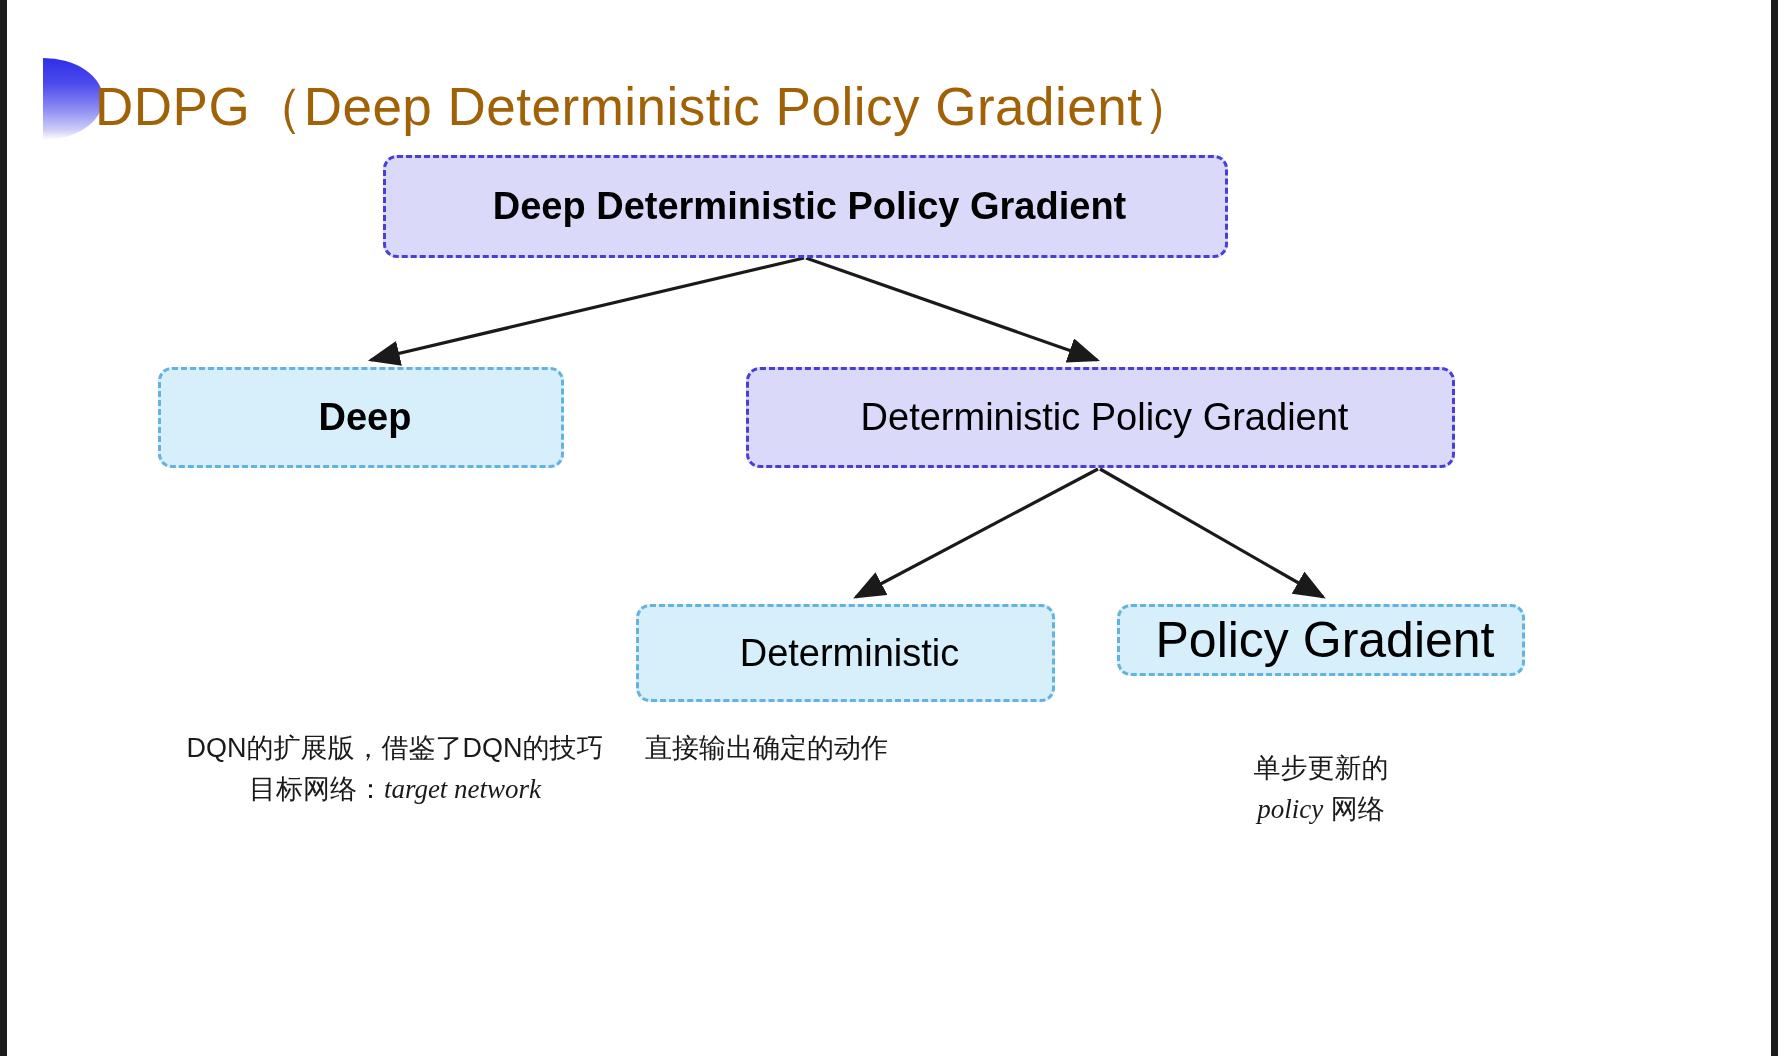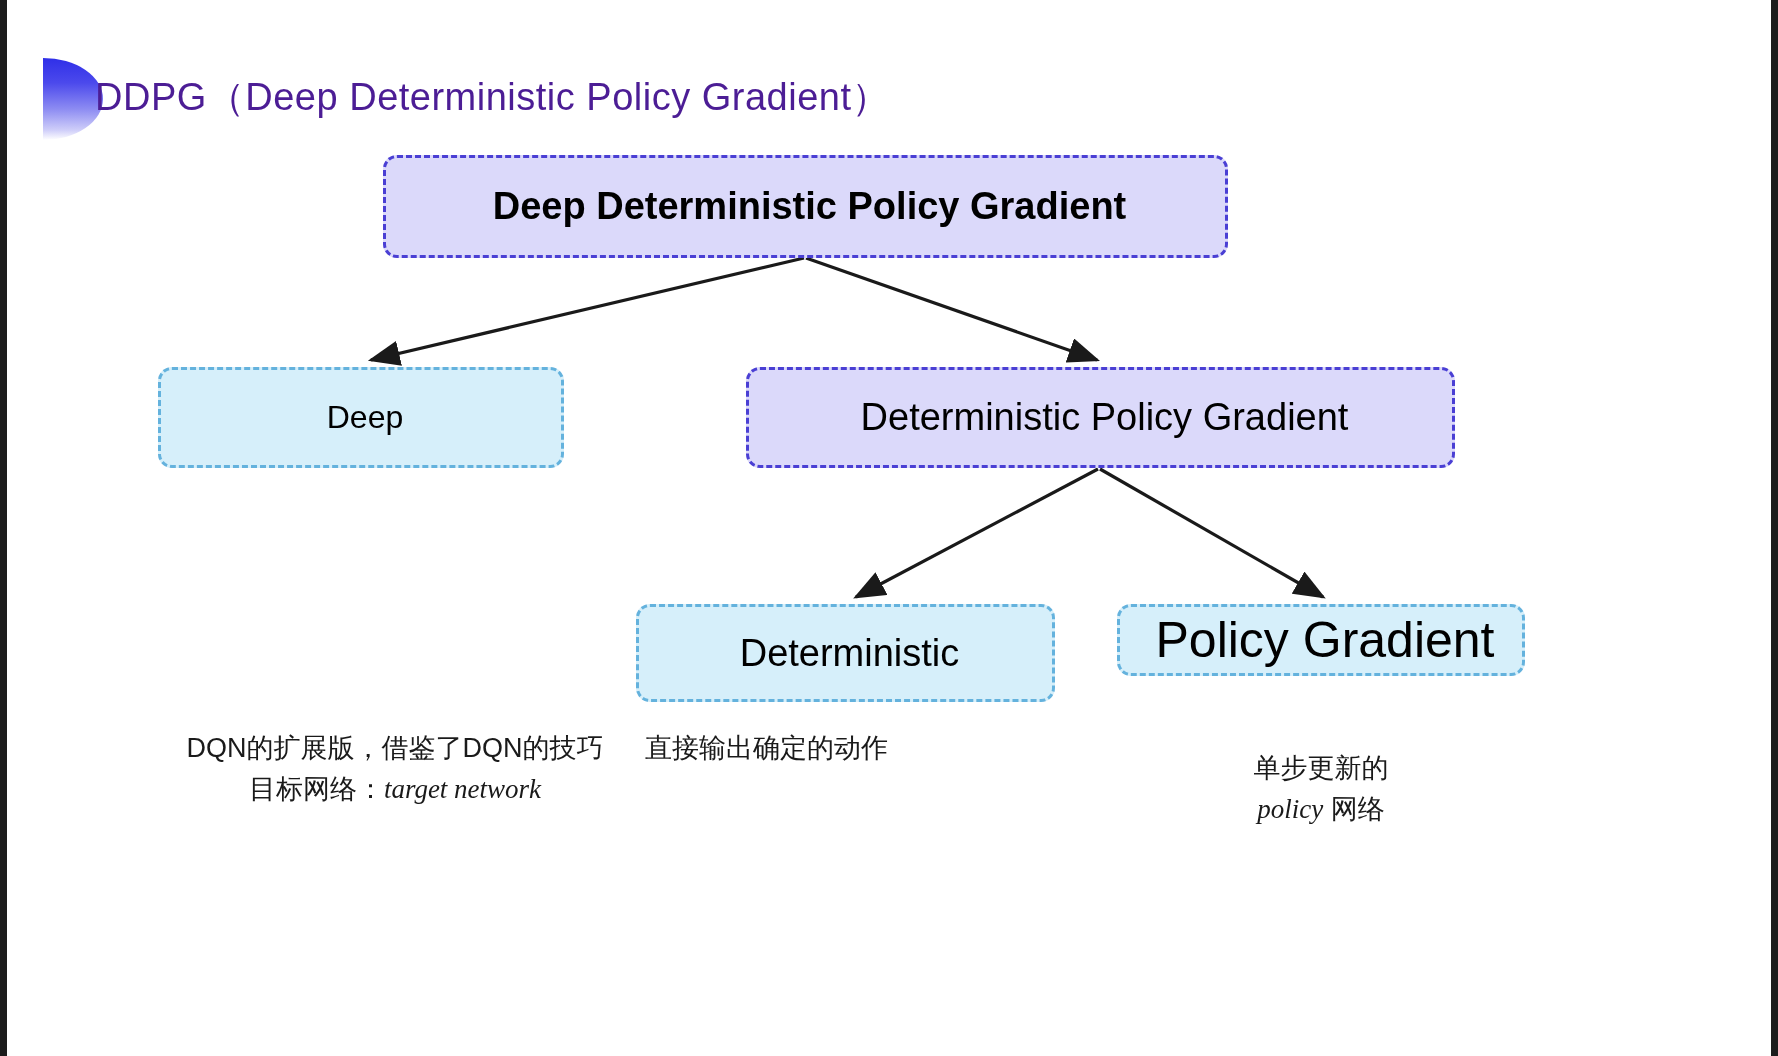--- a/index.html
+++ b/index.html
@@ -30,22 +30,22 @@
     width: 60px;
     height: 82px;
     border-top-right-radius: 60px 41px;
     border-bottom-right-radius: 60px 41px;
     background: linear-gradient(to bottom, #2f2fe8 0%, #4b49ec 30%, #8c8bf2 62%, #cfcef9 88%, #ffffff 100%);
   }
   #title-text {
     position: absolute;
     left: 88px;
     top: 72px;
-    font-size: 38px;
-    color: #4c1d95;
+    font-size: 53px;
+    color: #a16207;
     letter-spacing: 0.5px;
     white-space: nowrap;
     font-weight: 400;
   }
 
   
   #connectors {
     position: absolute;
     left: 0;
     top: 0;
@@ -74,21 +74,21 @@
     background: #d6effa;
     border: 3px dashed #64b2dd;
   }
 
   #node-root {
     left: 376px; top: 155px; width: 845px; height: 103px;
     font-size: 38px; font-weight: 700;
   }
   #node-deep {
     left: 151px; top: 367px; width: 406px; height: 101px;
-    font-size: 32px; font-weight: 400;
+    font-size: 38px; font-weight: 700;
   }
   #node-dpg {
     left: 739px; top: 367px; width: 709px; height: 101px;
     font-size: 38px; font-weight: 400;
   }
   #node-deterministic {
     left: 629px; top: 604px; width: 419px; height: 98px;
     font-size: 38px; font-weight: 400;
   }
   #node-policy-gradient {

